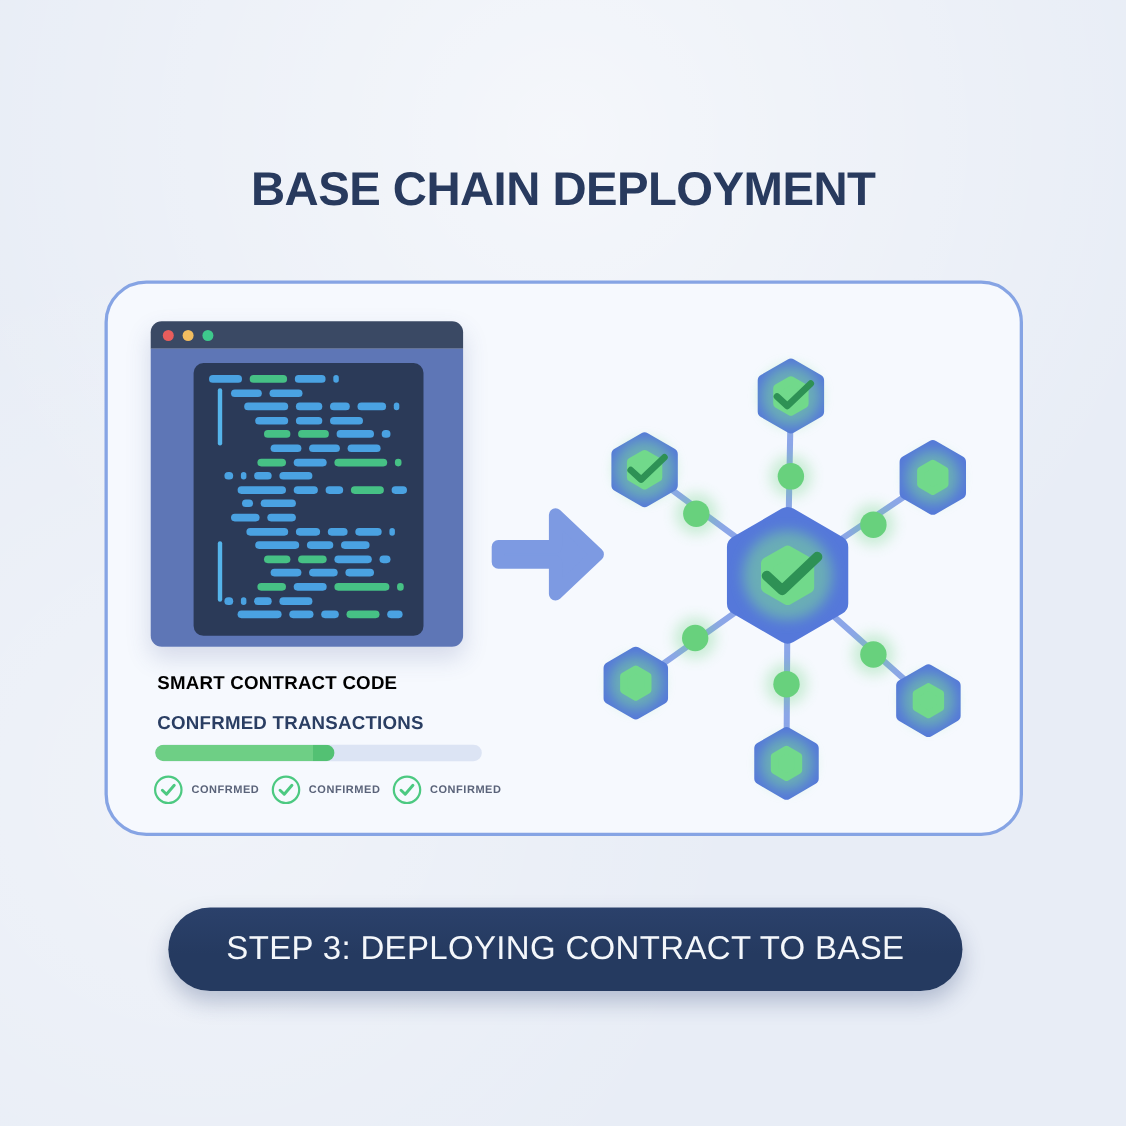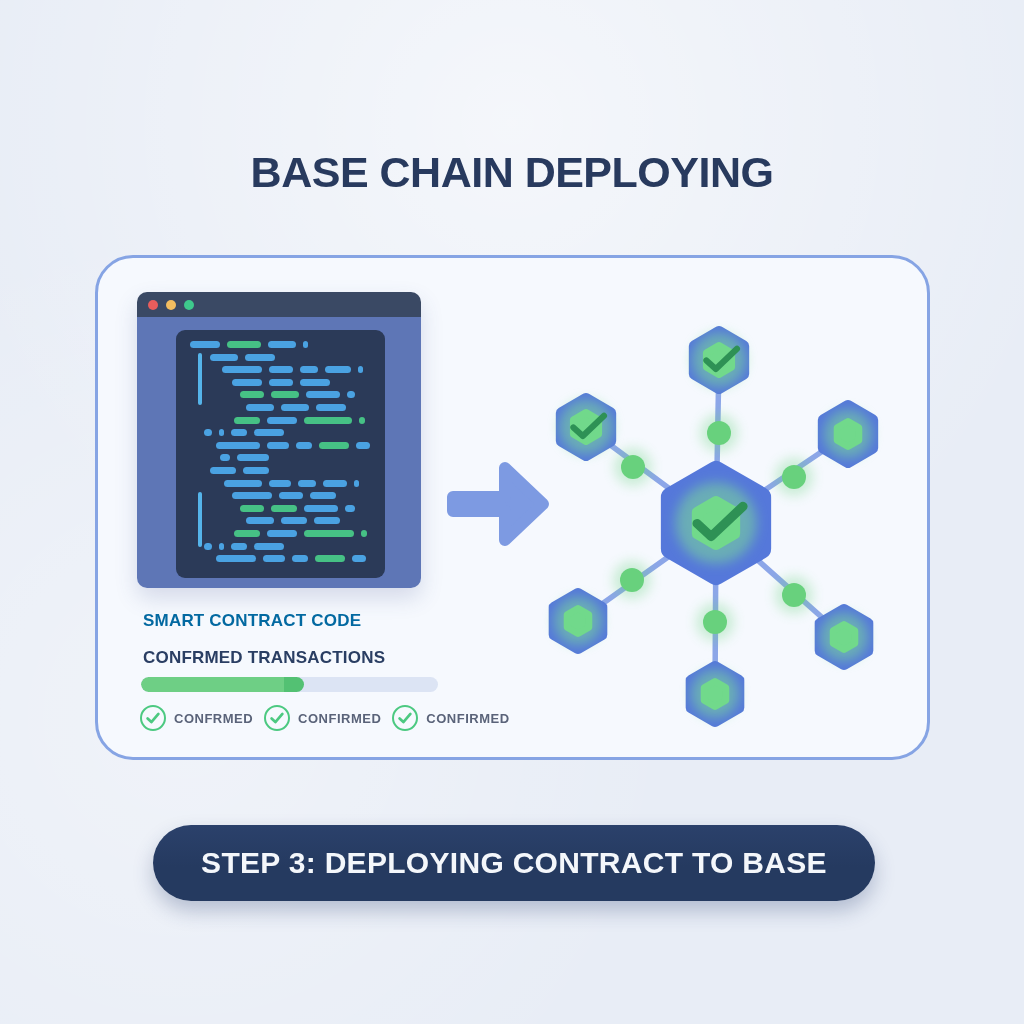--- a/index.html
+++ b/index.html
@@ -59,37 +59,37 @@
     border-radius:8px;overflow:hidden;
   }
   .progress-fill{height:100%;border-radius:8px;}
   
   .badges{position:absolute;left:42px;top:446px;display:flex;gap:11px;align-items:center;height:28px;}
   .badge{display:flex;align-items:center;gap:8px;}
   .badge-circle{
     width:26px;height:26px;border-radius:50%;box-sizing:border-box;
     border:2.5px solid;display:flex;align-items:center;justify-content:center;flex:none;
   }
-  .badge-label{font-size:13px;font-weight:bold;letter-spacing:.5px;}
+  .badge-label{font-size:10px;font-weight:bold;letter-spacing:.5px;}
   
   .network{position:absolute;left:0;top:0;width:835px;height:505px;overflow:visible;}
   
   .step-pill{
     position:absolute;left:153px;top:825px;width:722px;height:76px;
     border-radius:38px;display:flex;align-items:center;justify-content:center;
     box-shadow:0 10px 20px rgba(40,60,110,.28);
   }
-  .step-pill span{font-size:30px;font-weight:bold;letter-spacing:.3px;}
+  .step-pill span{font-size:30px;font-weight:normal;letter-spacing:.3px;}
 </style>
 </head>
 <body>
 
 <div class="page">
 
-  <h1 class="title" style="color: rgb(40, 58, 94);">BASE CHAIN DEPLOYING</h1>
+  <h1 class="title" style="color: rgb(40, 58, 94);">BASE CHAIN DEPLOYMENT</h1>
 
   <section class="panel" style="background: rgb(246, 249, 254); border-color: rgb(134, 164, 228);">
 
     <div class="editor">
       <div class="titlebar" style="background: rgb(58, 73, 100);">
         <div class="dots">
             <div class="tl-dot" style="background: rgb(232, 93, 92);"></div>
             <div class="tl-dot" style="background: rgb(242, 189, 96);"></div>
             <div class="tl-dot" style="background: rgb(62, 201, 140);"></div>
           </div>
@@ -200,21 +200,21 @@
                 <span class="code-seg" style="width: 14px; background: rgb(74, 162, 226);"></span>
               </div>
             </div>
           <div id="guides"></div>
         <div class="guide" style="left: 22px; top: 23px; height: 52px; background: rgb(85, 180, 234);"></div>
             <div class="guide" style="left: 22px; top: 162px; height: 55px; background: rgb(85, 180, 234);"></div>
           </div>
       </div>
     </div>
 
-    <div class="caption caption-code" style="color: #0369a1;">SMART CONTRACT CODE</div>
+    <div class="caption caption-code" style="color: #000000;">SMART CONTRACT CODE</div>
     <div class="caption caption-tx" style="color: rgb(42, 62, 99);">CONFRMED TRANSACTIONS</div>
 
     <div class="progress-track" style="background: rgb(220, 228, 244);">
       <div class="progress-fill" style="width: 55%; background: linear-gradient(90deg, rgb(110, 207, 133) 0%, rgb(110, 207, 133) 88%, rgb(83, 193, 115) 88%);"></div>
     </div>
 
     <div class="badges">
         <div class="badge">
           <div class="badge-circle" style="border-color: rgb(76, 201, 129);">
             <svg width="18" height="18" viewBox="0 0 20 20">

